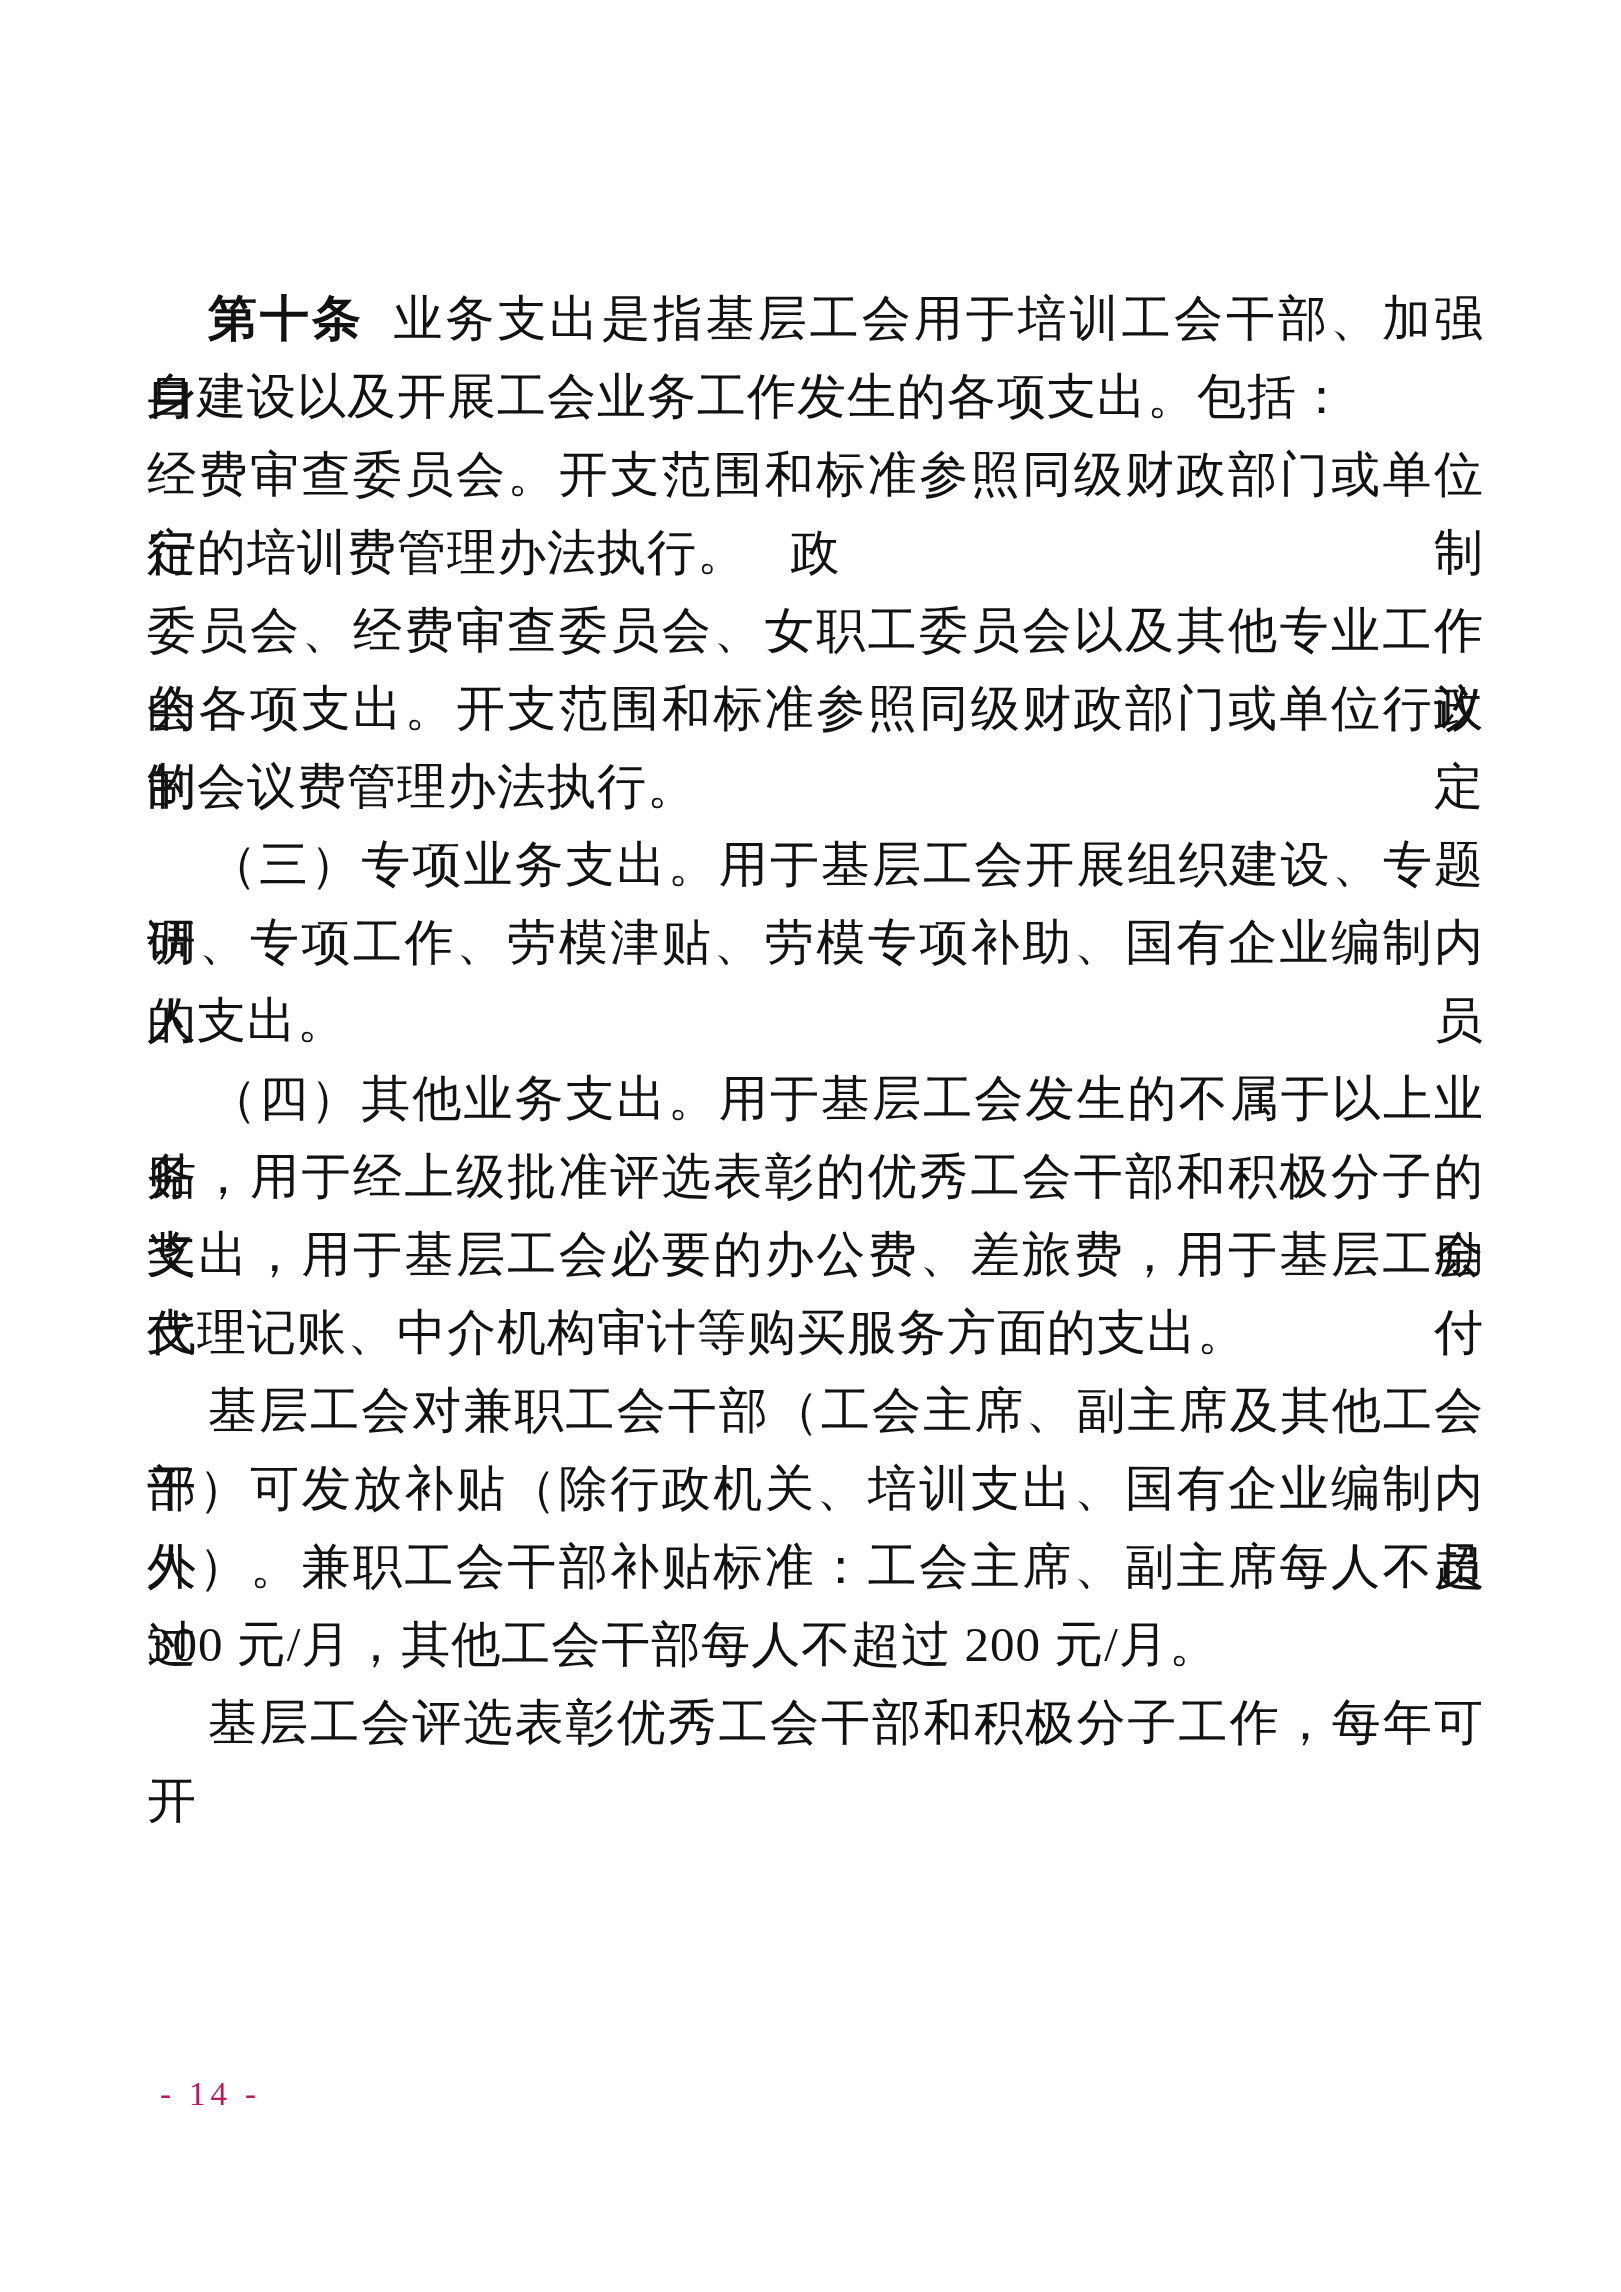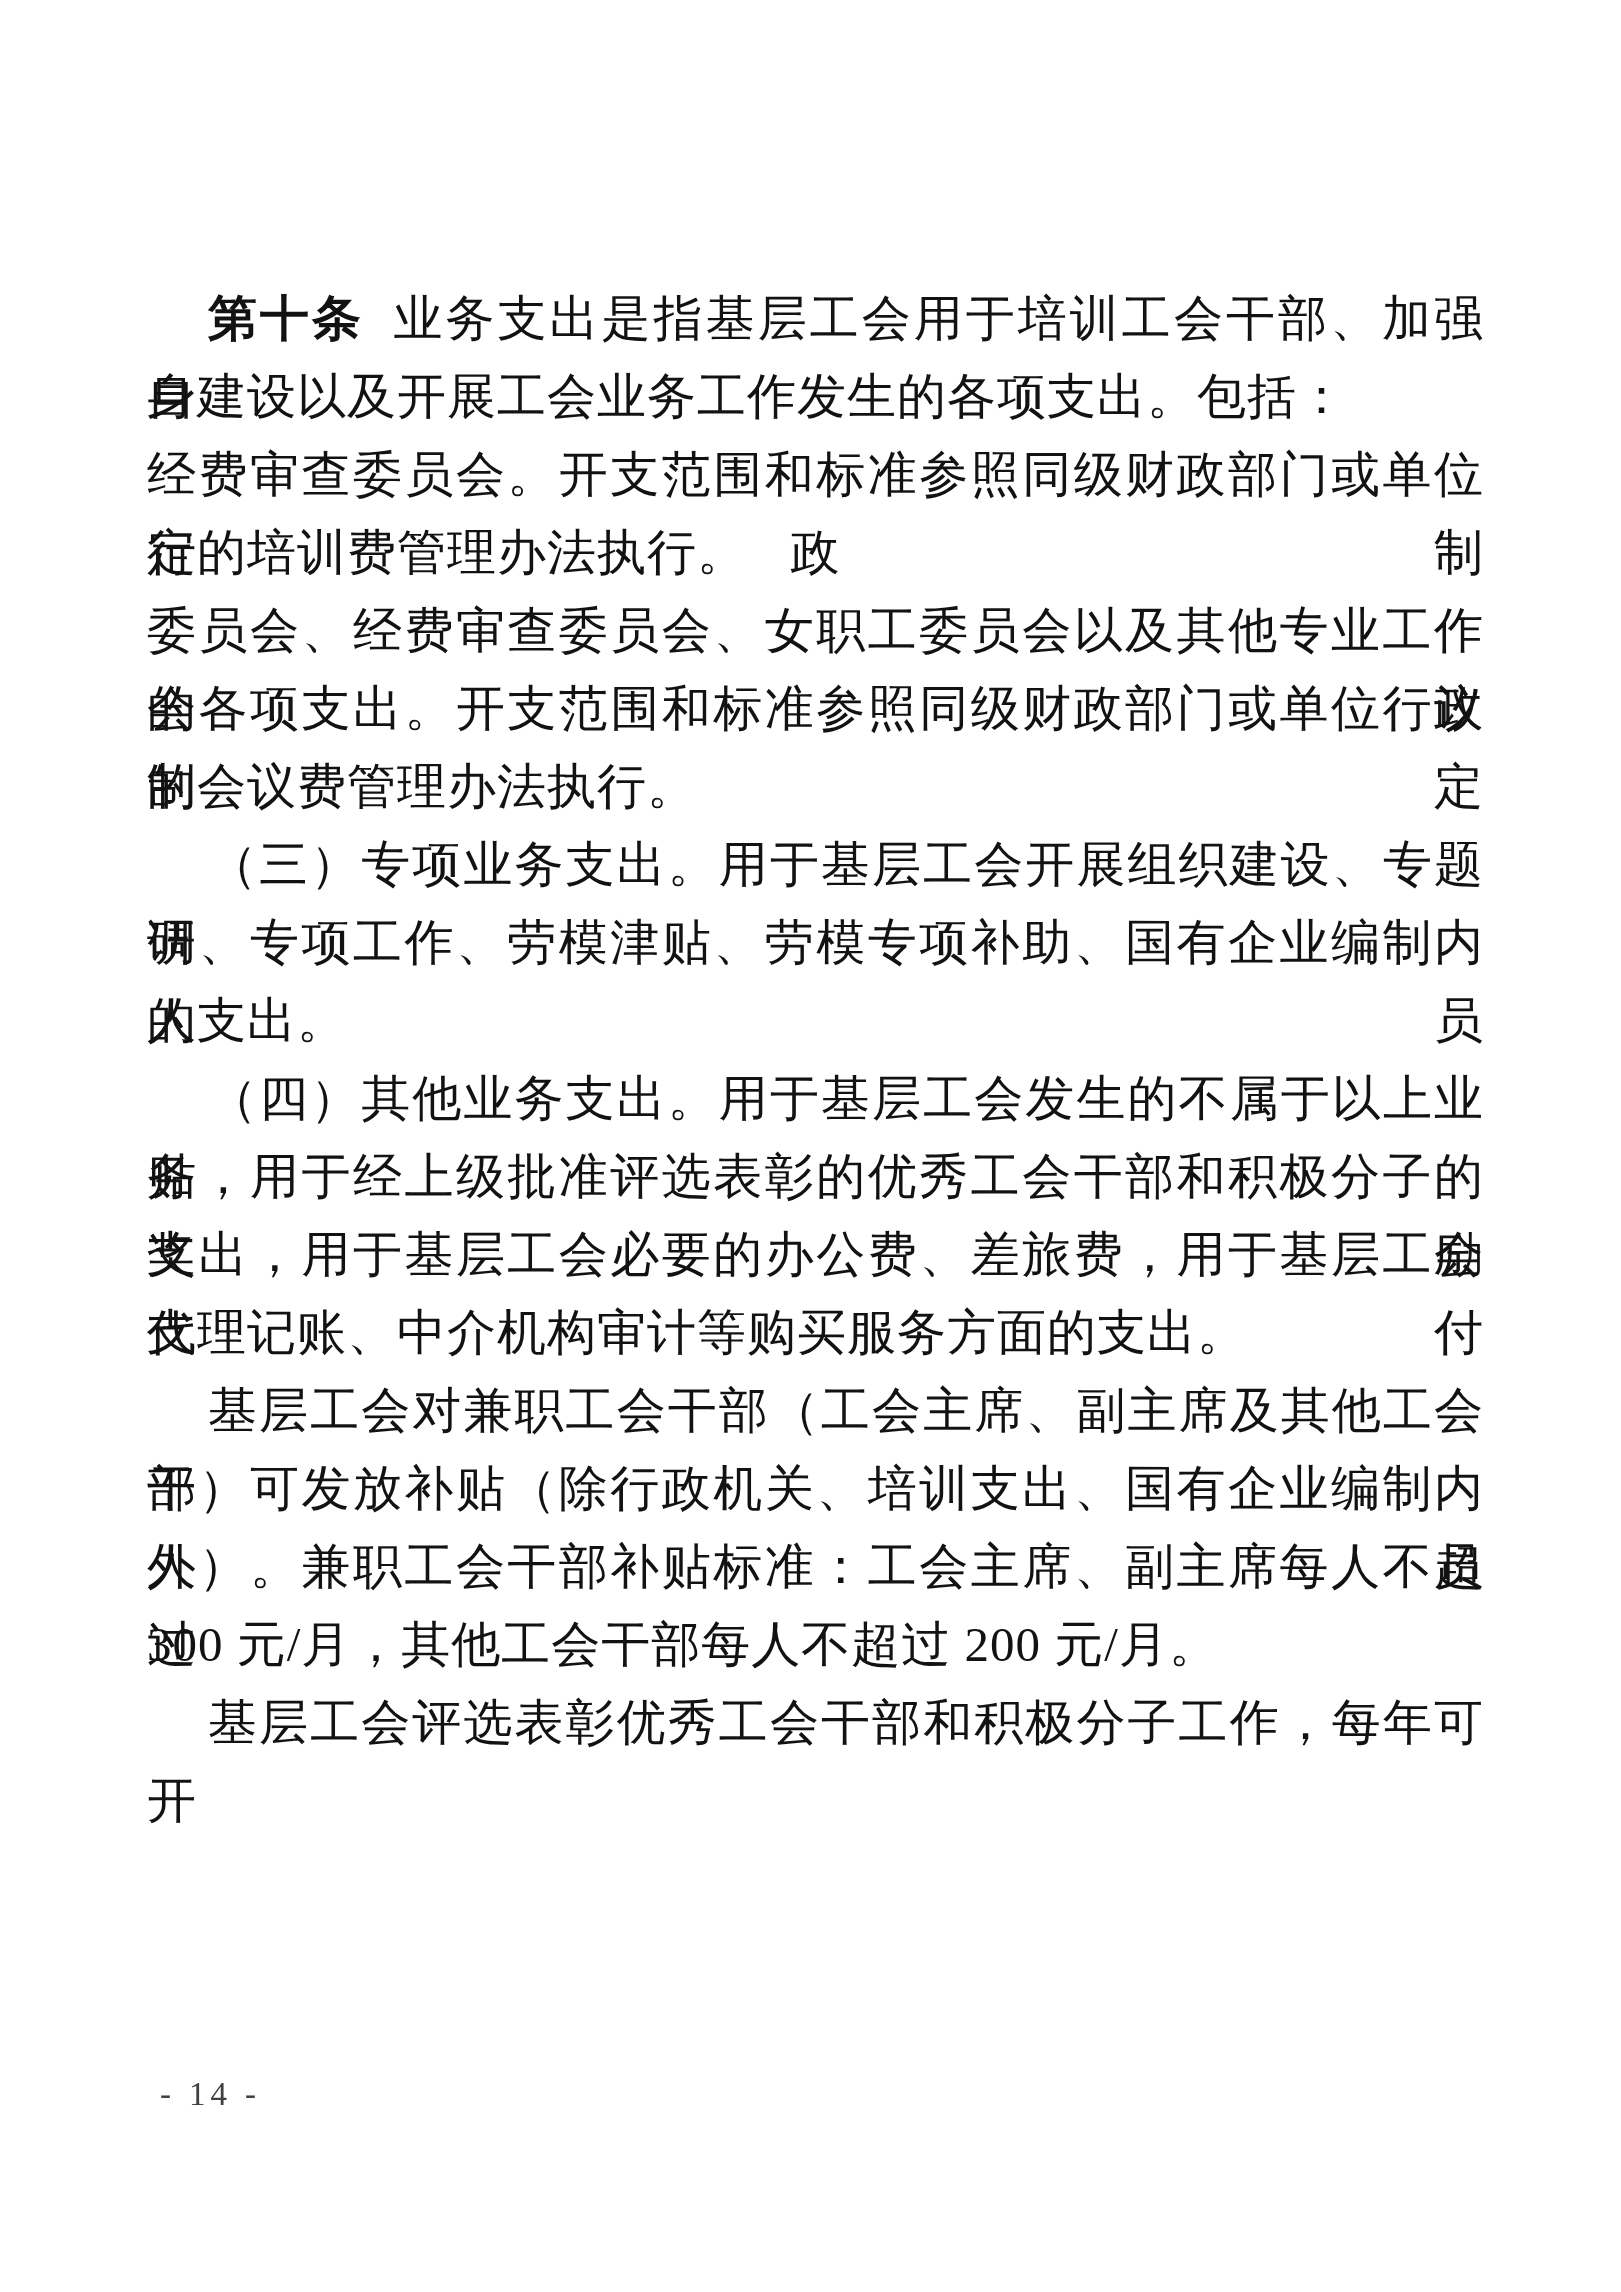--- a/index.html
+++ b/index.html
@@ -41,21 +41,21 @@
   .prefix {
     font-weight: bold;
     margin-right: 0.6em;
   }
   .page-number {
     position: absolute;
     left: 160px;
     top: 2076px;
     font-size: 33px;
     letter-spacing: 4.9px;
-    color: #404040;
+    color: #be185d;
   }
 </style>
 </head>
 <body>
 
 <div class="page">
 
   <div class="text-block">
 
   <div class="line indent fill"><span class="prefix">第十条</span><span class="line-text">业务支出是指基层工会用于培训工会干部、加强自</span></div>

